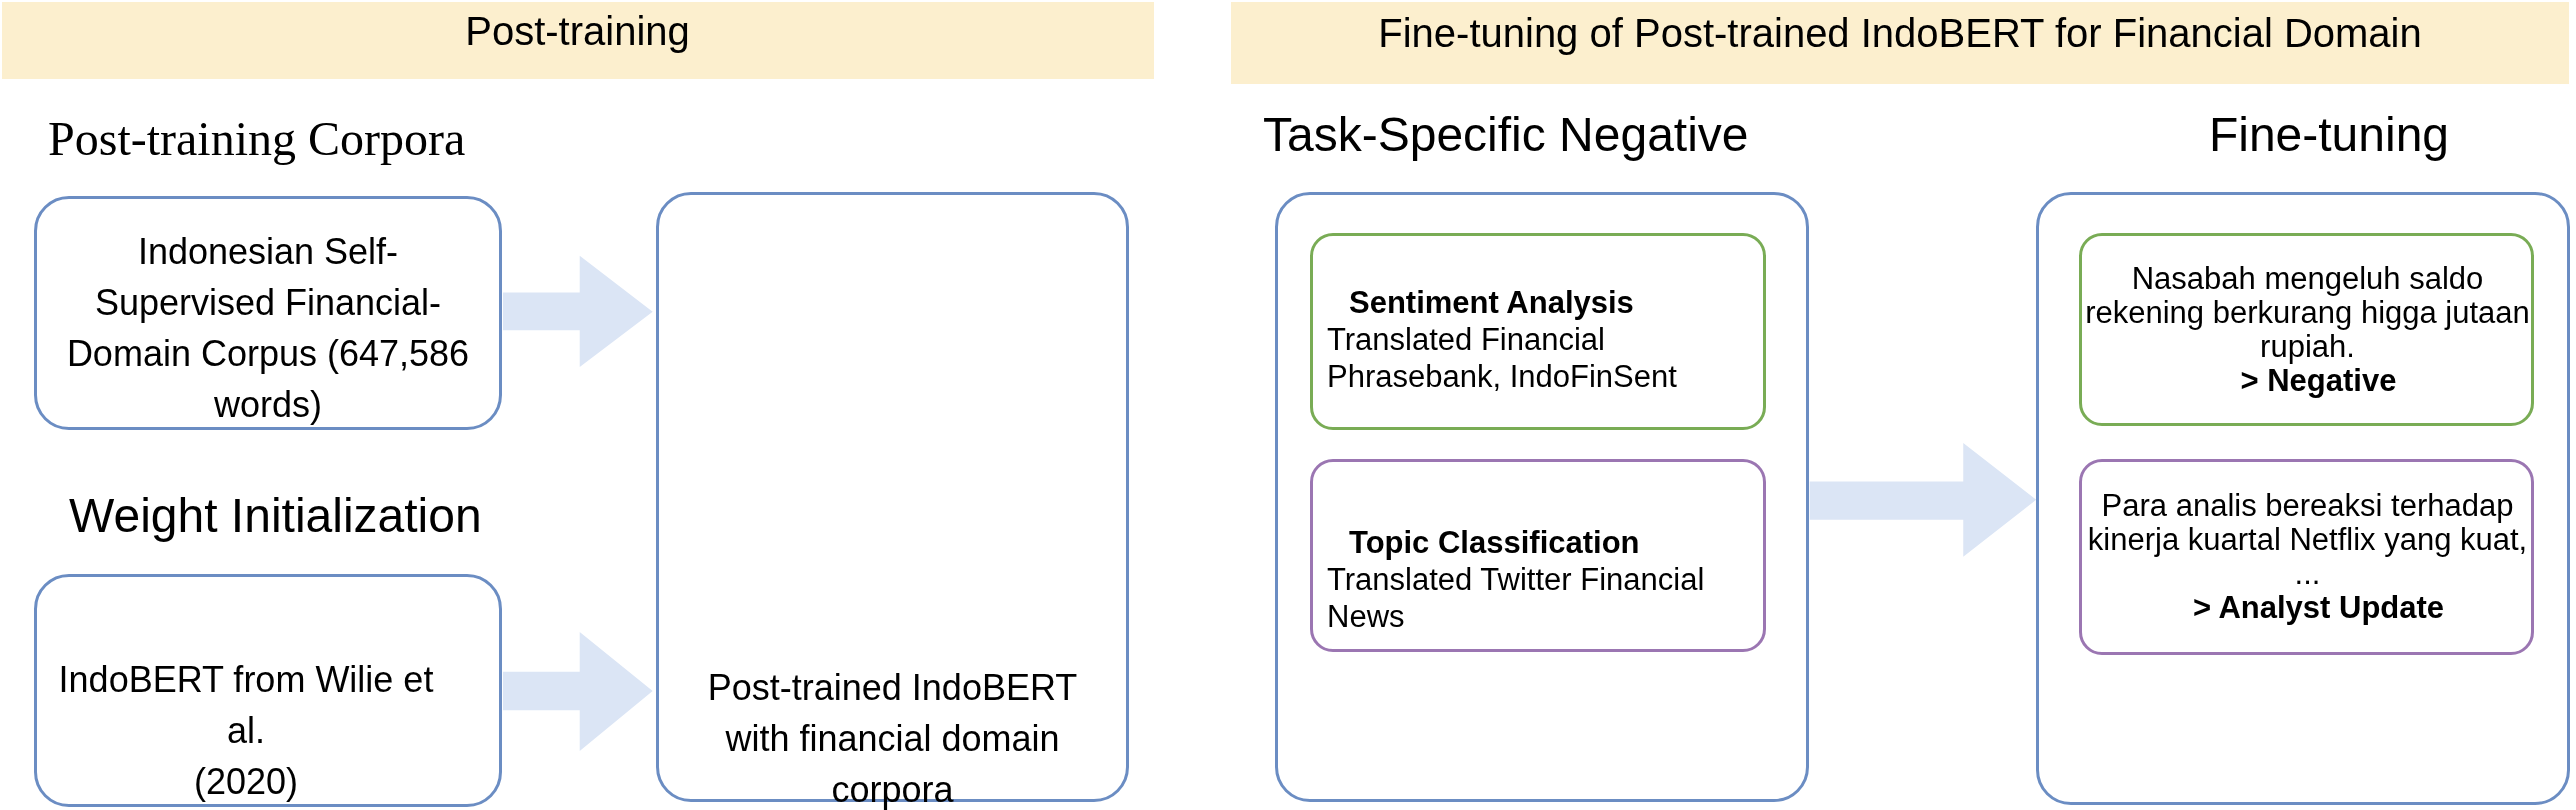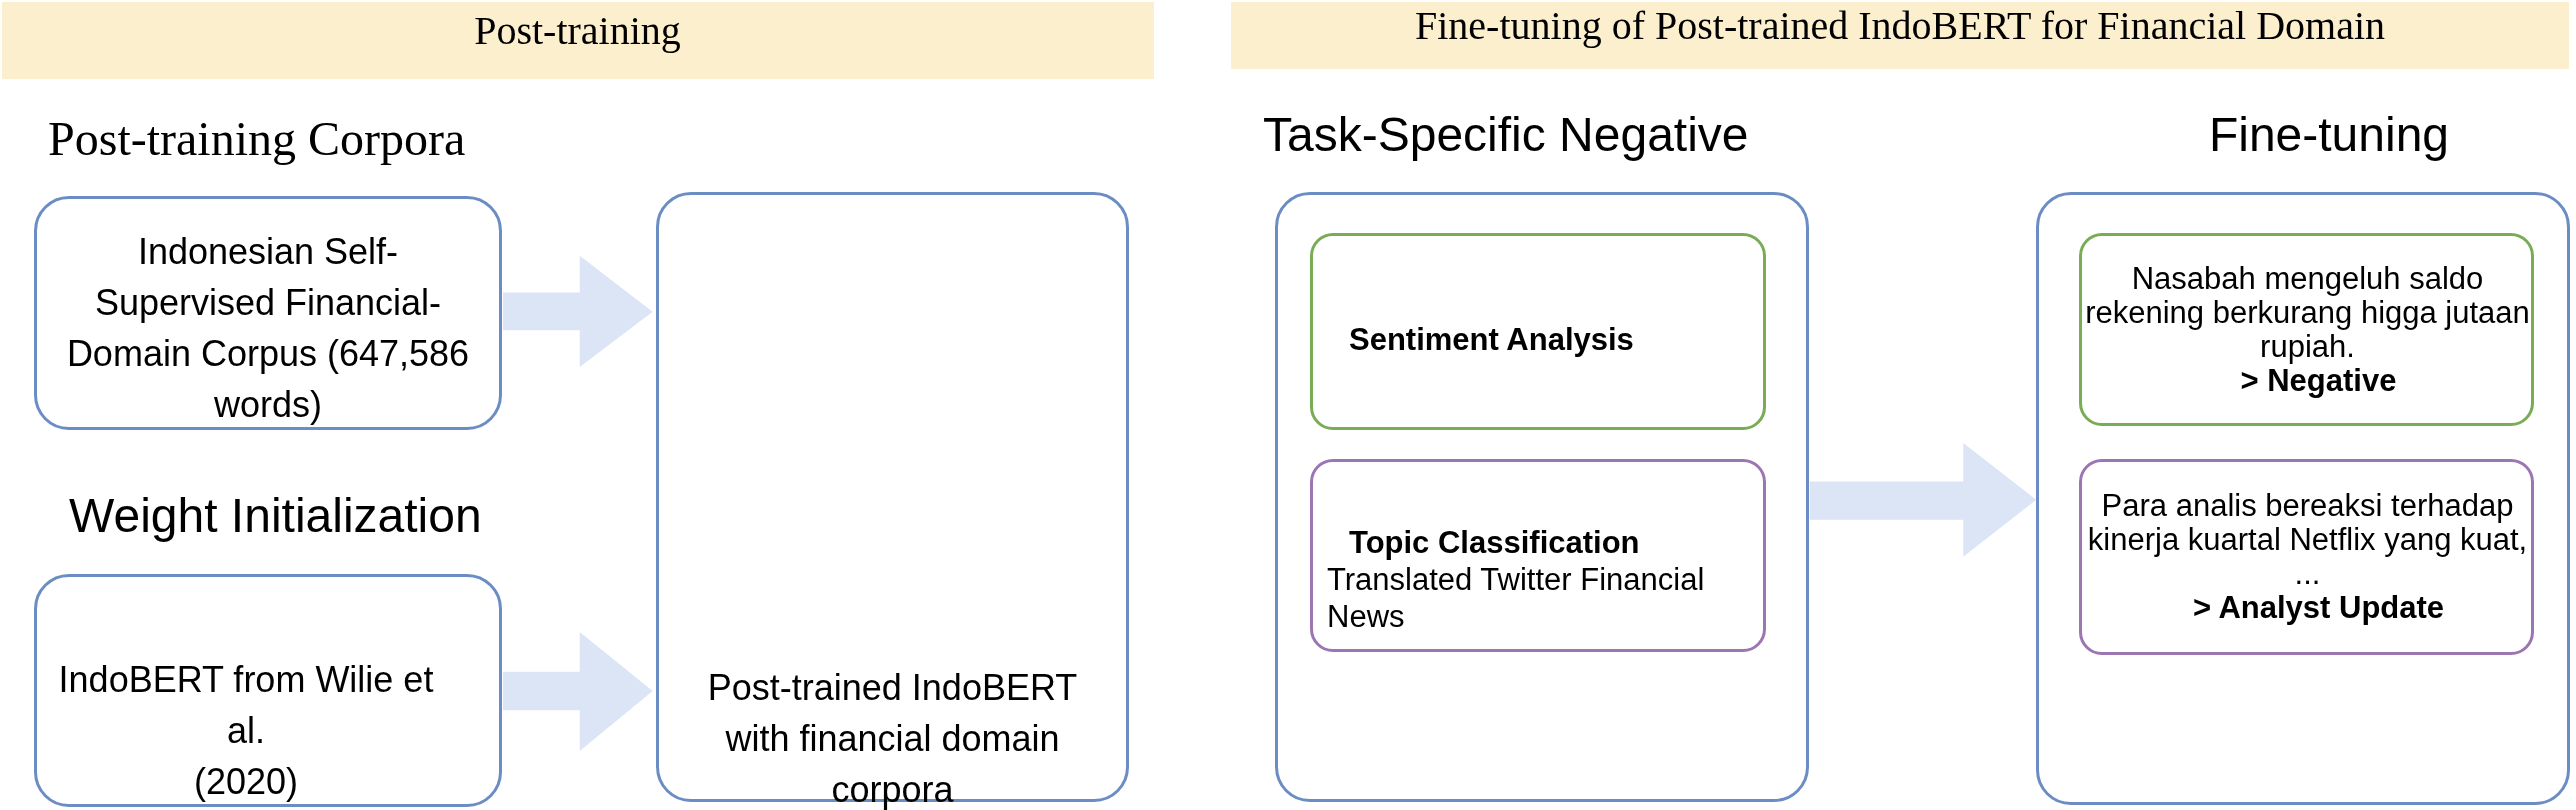--- a/index.html
+++ b/index.html
@@ -8,21 +8,21 @@
     width:2576px;height:810px;
     background:#ffffff;
     font-family:"Liberation Sans", sans-serif;
     color:#000;
     overflow:hidden;
   }
   .bar{
     position:absolute;
     background:#FCEFCE;
     display:flex;align-items:center;justify-content:center;
-    padding-bottom:19px;box-sizing:border-box;font-family:Liberation Serif, serif;
+    padding-bottom:19px;box-sizing:border-box;
   }
   .bar-title{font-size:40px;line-height:1;white-space:nowrap;}
   .heading{
     position:absolute;
     font-size:48px;line-height:55px;white-space:nowrap;
   }
   .bigbox{
     position:absolute;
     background:#fff;
     border:3.8px solid #6B8DC3;
@@ -56,21 +56,21 @@
   #arrows{position:absolute;left:0;top:0;pointer-events:none;}
 </style>
 </head>
 <body>
 
 <div id="canvas">
 
   <div class="bar" style="left:1.5px;top:1.5px;width:1152px;height:77px;">
     <span class="bar-title">Post-training</span>
   </div>
-  <div class="bar" style="left:1231px;top:1.5px;width:1338px;height:67px;">
+  <div class="bar" style="left:1231px;top:1.5px;width:1338px;height:82px;">
     <span class="bar-title">Fine-tuning of Post-trained IndoBERT for Financial Domain</span>
   </div>
 
   <div class="heading" style="left:48px;top:111px;font-family:Liberation Serif, serif;">Post-training Corpora</div>
   <div class="heading" style="left:69px;top:488px;">Weight Initialization</div>
   <div class="heading" style="left:1263px;top:107px;">Task-Specific Negative</div>
   <div class="heading" style="left:2191px;top:107px;width:276px;text-align:center;">Fine-tuning</div>
 
   <svg id="arrows" width="2576" height="810" viewBox="0 0 3355 1055">
     <polygon points="655,381 755,381 755,333 850,406 755,478 755,430 655,430" fill="#DBE5F5"></polygon>
@@ -102,20 +102,22 @@
   </div>
 
   <div class="txt t-big t-result" style="left:656px;top:192px;width:473px;height:610px;">
     <span>Post-trained IndoBERT
 with financial domain
 corpora</span>
   </div>
 
   <div class="txt t-data" style="left:1327px;top:233px;width:430px;height:197px;">
     <span class="bold">Sentiment Analysis</span>
+    <span>Translated Financial
+Phrasebank, IndoFinSent</span>
   </div>
 
   <div class="txt t-data" style="left:1327px;top:475px;width:430px;height:193px;">
     <span class="bold">Topic Classification</span>
     <span>Translated Twitter Financial
 News</span>
   </div>
 
   <div class="txt t-ex" style="left:2058px;top:233px;width:499px;height:193px;">
     <span>Nasabah mengeluh saldo

